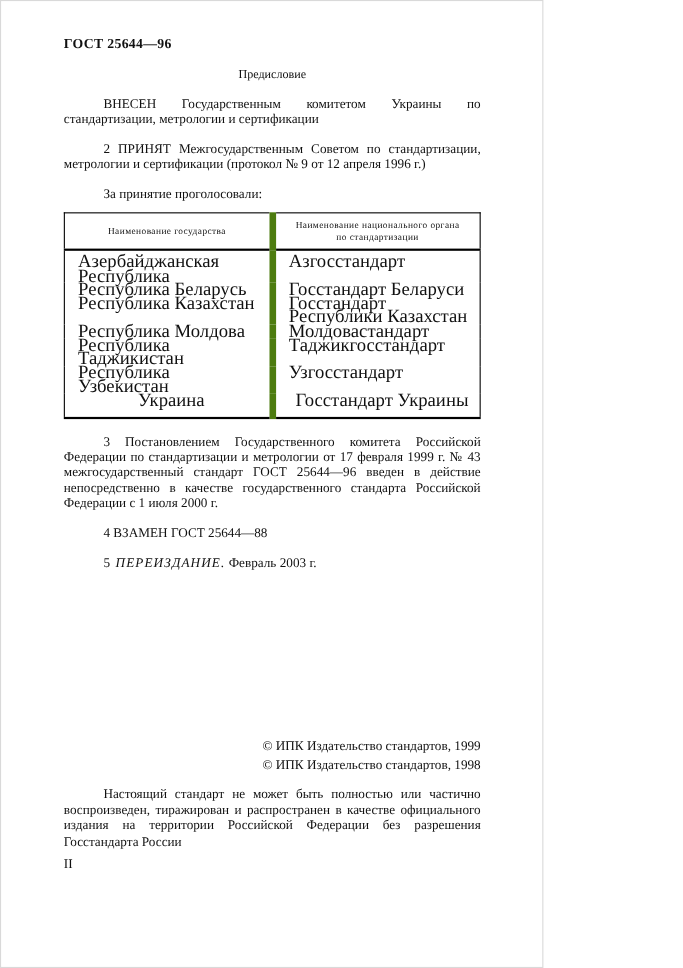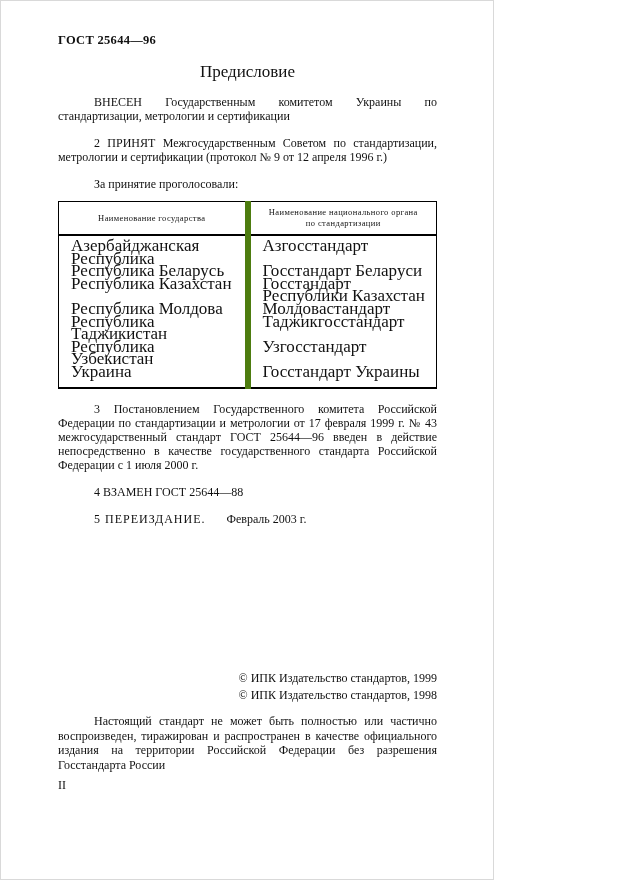--- a/index.html
+++ b/index.html
@@ -13,29 +13,29 @@
     width: 494px; height: 880px;
     background: #fff;
     border: 1px solid #d9d9d9;
     padding: 32px 56px 86px 57px;
     display: flex; flex-direction: column;
   }
   .doc-header {
     font-size: 12.5px; font-weight: bold; letter-spacing: 0.3px;
   }
   .title {
-    margin-top: 14px; text-align: center; font-size: 17px;
+    margin-top: 14px; text-align: center; font-size: 11px;
   }
   .p {
     margin-top: 13px;
     font-size: 12px; line-height: 14px;
     text-indent: 36px; text-align: justify;
   }
   .p.nojust { text-align: left; }
-  .sp-label { letter-spacing: 1px; margin: 0 21px 0 5px; }
+  .sp-label { letter-spacing: 1px; margin: 0 3px 0 5px; font-style: italic; }
   .vote-table {
     margin-top: 10px;
     width: 100%;
     border-collapse: collapse;
     border: 1px solid #000;
     border-bottom-width: 2px;
   }
   .vote-table th {
     width: 50%;
     border-bottom: 2px solid #000;
@@ -47,21 +47,21 @@
     white-space: pre-line;
   }
   .vote-table th + th, .vote-table td + td { border-left: 6px solid #4d7c0f; }
   .vote-table td {
     font-size: 17px; line-height: 12.6px;
     padding: 0 4px 0 12px;
     vertical-align: top;
     margin-top: 20px;
   }
   .vote-table tbody tr:first-child td { padding-top: 4px; }
-  .vote-table tbody tr:last-child td { padding-bottom: 8px; }
+  .vote-table tbody tr:last-child td { padding-bottom: 8px; text-align: center; }
   .spacer { flex: 1; }
   .copyright {
     text-align: right;
     font-size: 12px; line-height: 17px;
   }
   .restriction {
     margin-top: 10px;
     font-size: 12px; line-height: 14.5px;
     text-indent: 36px; text-align: justify;
   }

